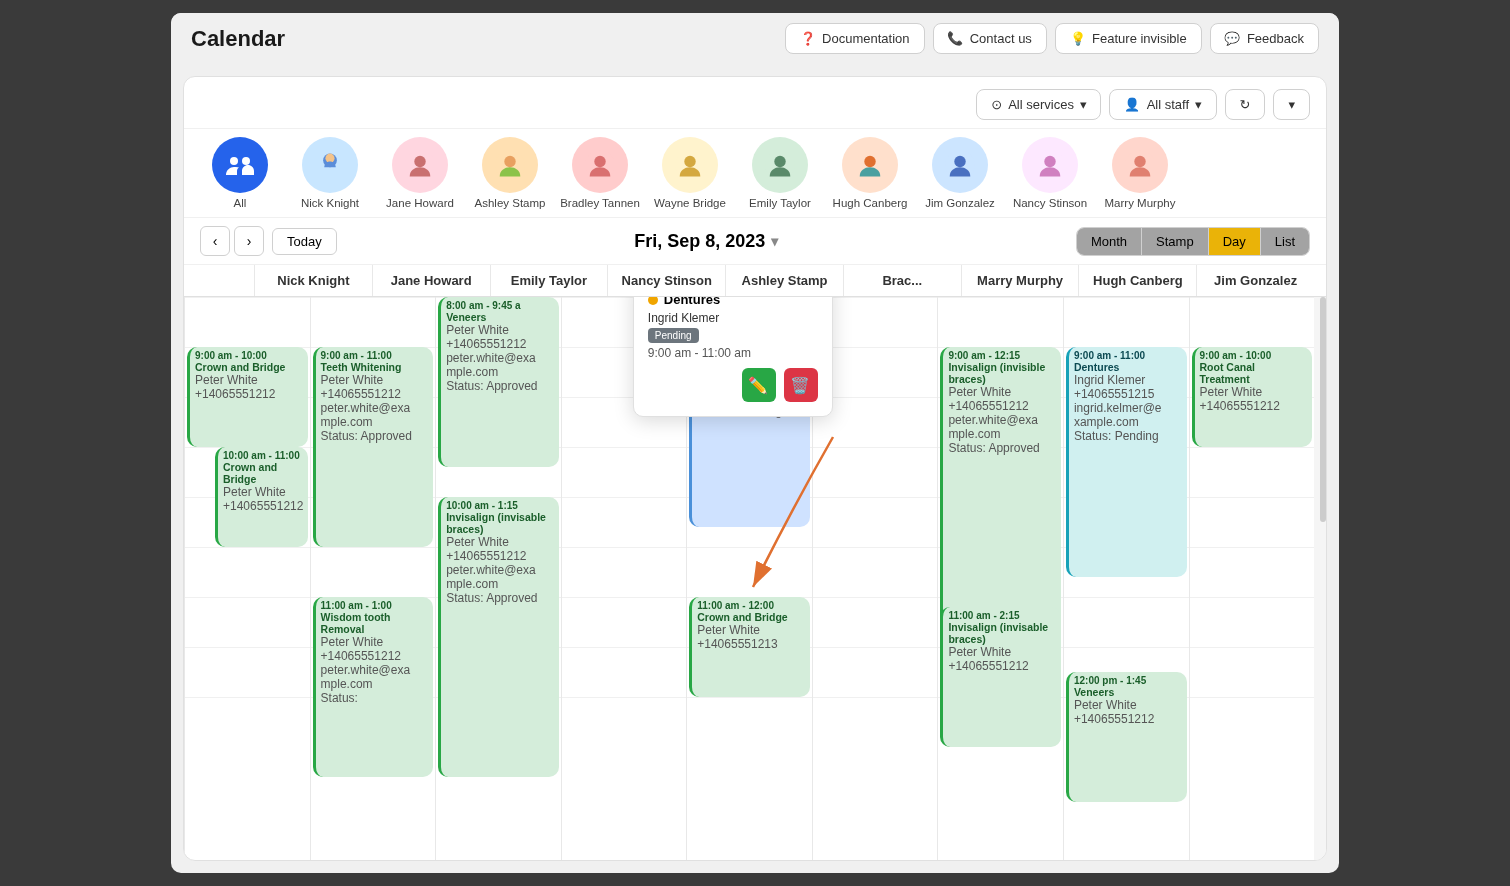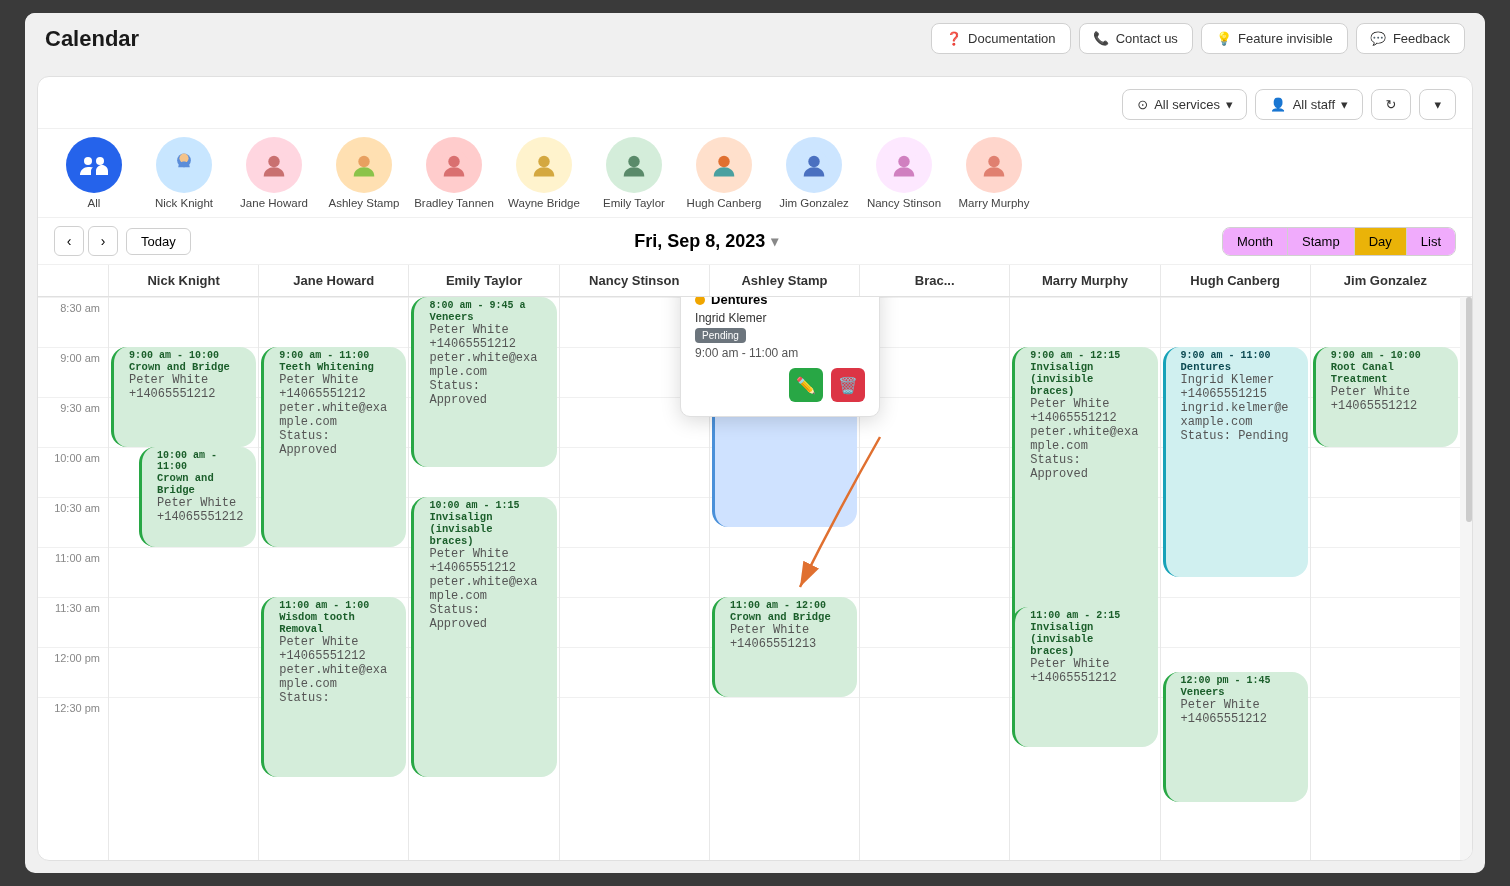--- a/index.html
+++ b/index.html
@@ -8,21 +8,21 @@
       background: #3a3a3a;
       display: flex;
       justify-content: center;
       align-items: center;
       min-height: 100vh;
       padding: 10px;
     }
     .app-frame {
       background: #f0f0f0;
       border-radius: 10px;
-      width: 1460px;
+      width: 1168px;
       min-height: 860px;
       display: flex;
       flex-direction: column;
       overflow: hidden;
     }
     .top-bar {
       background: #f0f0f0;
       padding: 10px 20px;
       display: flex;
       align-items: center;
@@ -160,21 +160,21 @@
       justify-content: center;
       gap: 6px;
     }
     .view-switcher {
       display: flex;
       border: 1.5px solid #d0d0d0;
       border-radius: 8px;
       overflow: hidden;
     }
     .view-btn {
-      background: #f0abfc;
+      background: #a3a3a3;
       border: none;
       padding: 6px 14px;
       font-size: 13px;
       cursor: pointer;
       border-right: 1px solid #d0d0d0;
       font-weight: 500;
     }
     .view-btn:last-child { border-right: none; }
     .view-btn.active {
       background: #eab308;
@@ -227,27 +227,26 @@
       position: relative;
     }
     .time-row {
       height: 50px;
       border-top: 1px solid #f0f0f0;
     }
     .event-block {
       position: absolute;
       left: 2px;
       right: 2px;
-      border-radius: 16px;
-      padding: 3px 15px;
+      border-radius: 10px;
+      padding: 3px 5px;
       font-size: 10.5px;
       overflow: hidden;
       cursor: pointer;
       z-index: 2;
-      font-family: Liberation Mono, monospace;
     }
     .event-green {
       background: #d4edda;
       border-left: 3px solid #28a745;
       color: #1a5e2a;
     }
     .event-blue {
       background: #cfe2ff;
       border-left: 3px solid #4a90d9;
       color: #1a3a5c;
@@ -565,31 +564,20 @@
         <div class="col-header">Ashley Stamp</div>
         <div class="col-header">Brac...</div>
         <div class="col-header">Marry Murphy</div>
         <div class="col-header">Hugh Canberg</div>
         <div class="col-header">Jim Gonzalez</div>
         <div style="width:12px;"></div>
       </div>
 
       <div class="grid-body">
 
-        <div class="time-slots">
-          <div class="time-slot">8:30 am</div>
-          <div class="time-slot">9:00 am</div>
-          <div class="time-slot">9:30 am</div>
-          <div class="time-slot">10:00 am</div>
-          <div class="time-slot">10:30 am</div>
-          <div class="time-slot">11:00 am</div>
-          <div class="time-slot">11:30 am</div>
-          <div class="time-slot">12:00 pm</div>
-          <div class="time-slot">12:30 pm</div>
-        </div>
 
         <div class="staff-cols">
 
           <div class="staff-col">
             <div class="staff-col-inner" style="height: 450px; position:relative;">
               <div class="time-row" style="height:50px;"></div>
               <div class="time-row" style="height:50px;"></div>
               <div class="time-row" style="height:50px;"></div>
               <div class="time-row" style="height:50px;"></div>
               <div class="time-row" style="height:50px;"></div>

